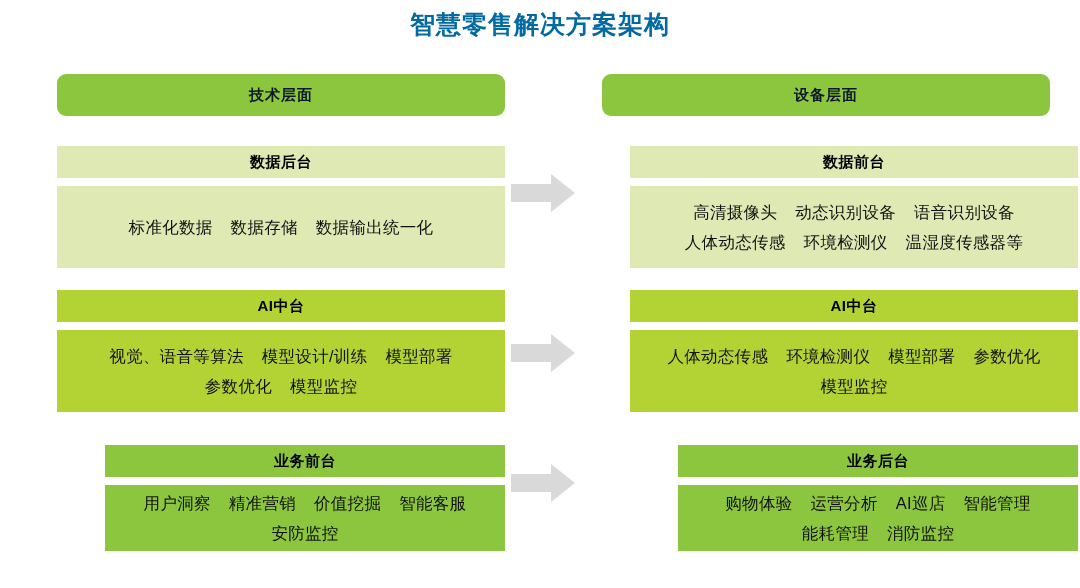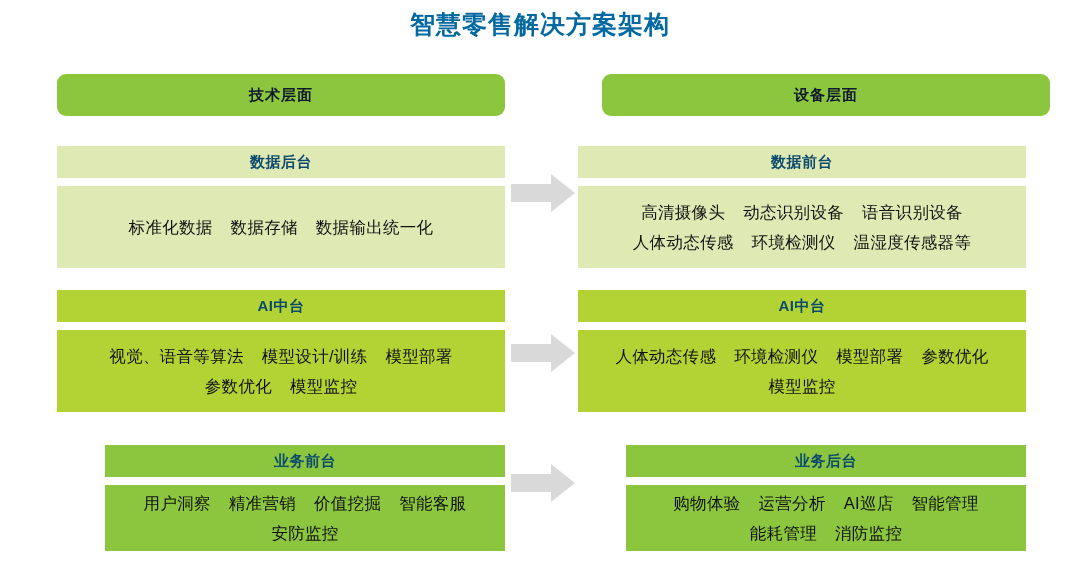--- a/index.html
+++ b/index.html
@@ -60,30 +60,30 @@
   
   .layer {
     position: absolute;
     width: 448px;
   }
   .layer--l1 { top: 146px; }
   .layer--l2 { top: 290px; }
   .layer--l3 { top: 445px; }
 
   .layer--left  { left: 57px; }
-  .layer--right { left: 578px; }
+  .layer--right { left: 630px; }
 
   .layer-title {
     height: 32px;
     display: flex;
     align-items: center;
     justify-content: center;
     font-size: 15px;
     font-weight: bold;
-    color: #0c4a6e;
+    color: #000000;
     letter-spacing: 0.5px;
   }
 
   .layer-body {
     margin-top: 8px;
     min-height: 66px;
     display: flex;
     align-items: center;
     justify-content: center;
     padding: 10px 14px;

